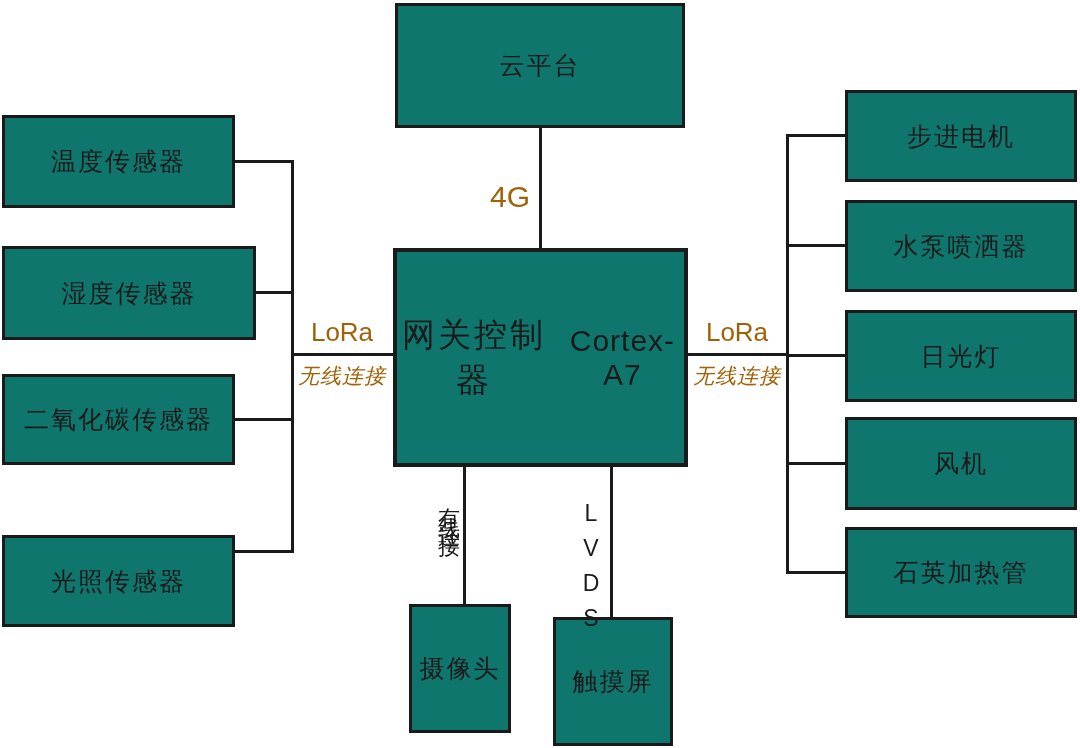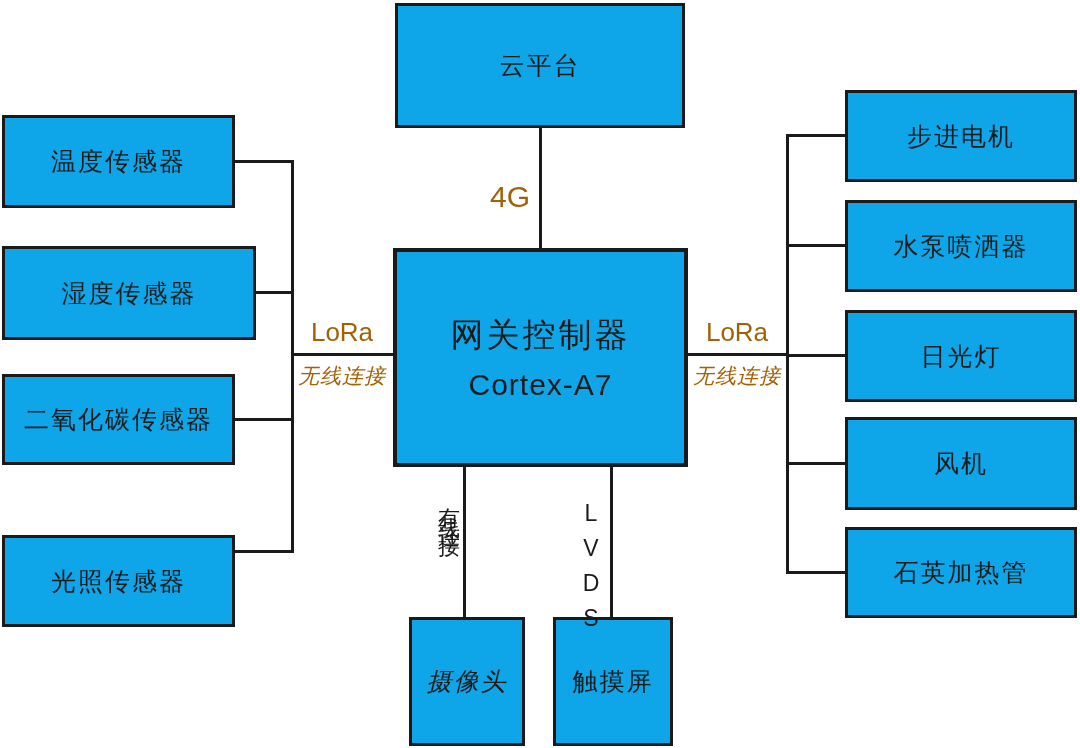--- a/index.html
+++ b/index.html
@@ -8,34 +8,34 @@
     width: 1080px;
     height: 748px;
     background: #ffffff;
     overflow: hidden;
     font-family: "Liberation Sans", sans-serif;
     color: #1a1a1a;
   }
   .box {
     position: absolute;
     box-sizing: border-box;
-    background: #0ea5e9;
+    background: #0f766e;
     border: 3px solid #1a1a1a;
     display: flex;
     align-items: center;
     justify-content: center;
     text-align: center;
     font-size: 25px;
     letter-spacing: 2px;
     color: #1a1a1a;
     z-index: 2;
   }
   .box.main {
     border-width: 4px;
-    flex-direction: column;
+    flex-direction: row;
     gap: 10px;
   }
   .main-title { font-size: 33px; letter-spacing: 3px; }
   .main-sub   { font-size: 30px; letter-spacing: 1px; }
   .hline, .vline { position: absolute; background: #1a1a1a; z-index: 1; }
   .hline { height: 3px; }
   .vline { width: 3px; }
   .lbl {
     position: absolute;
     color: #a16207;
@@ -121,20 +121,20 @@
   <div class="box" style="left:845px; top:310px; width:232px; height:92px;">
     <span>日光灯</span>
   </div>
   <div class="box" style="left:845px; top:417px; width:232px; height:93px;">
     <span>风机</span>
   </div>
   <div class="box" style="left:845px; top:527px; width:232px; height:91px;">
     <span>石英加热管</span>
   </div>
 
-  <div class="box" style="left:409px; top:617px; width:116px; height:129px;font-style:italic;">
+  <div class="box" style="left:409px; top:604px; width:102px; height:129px;">
     <span>摄像头</span>
   </div>
   <div class="box" style="left:553px; top:617px; width:120px; height:129px;">
     <span>触摸屏</span>
   </div>
 
 </div>
 
 </body></html>

